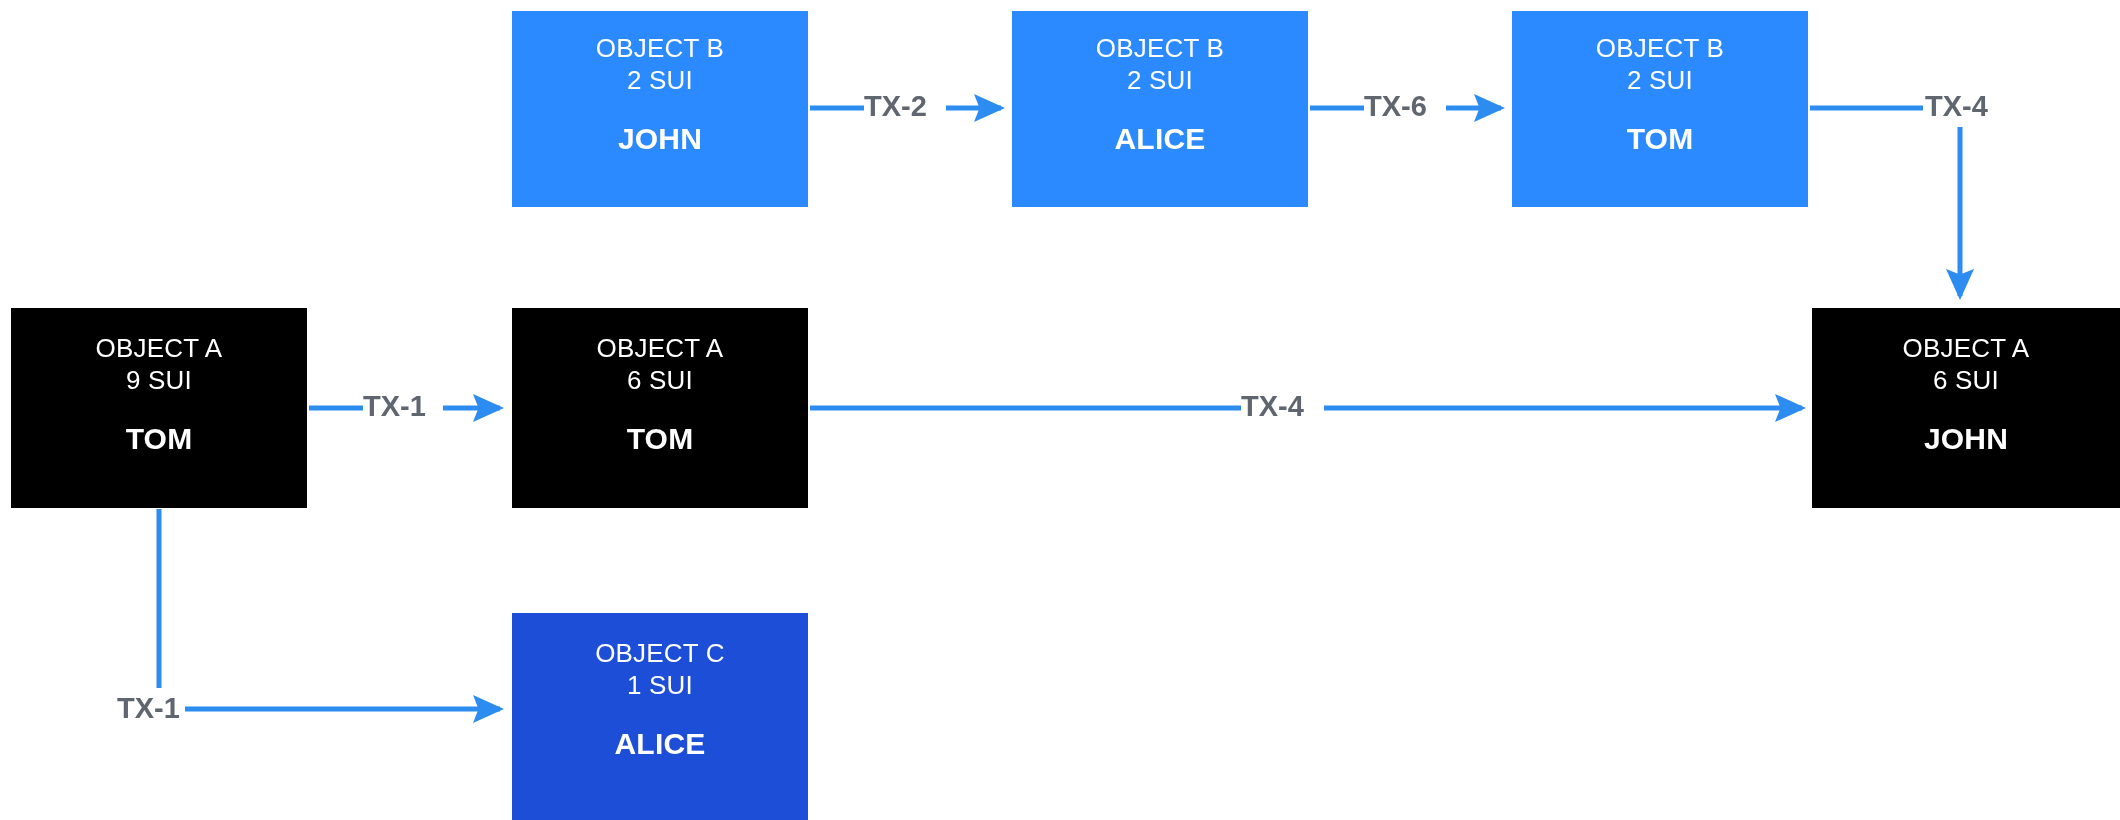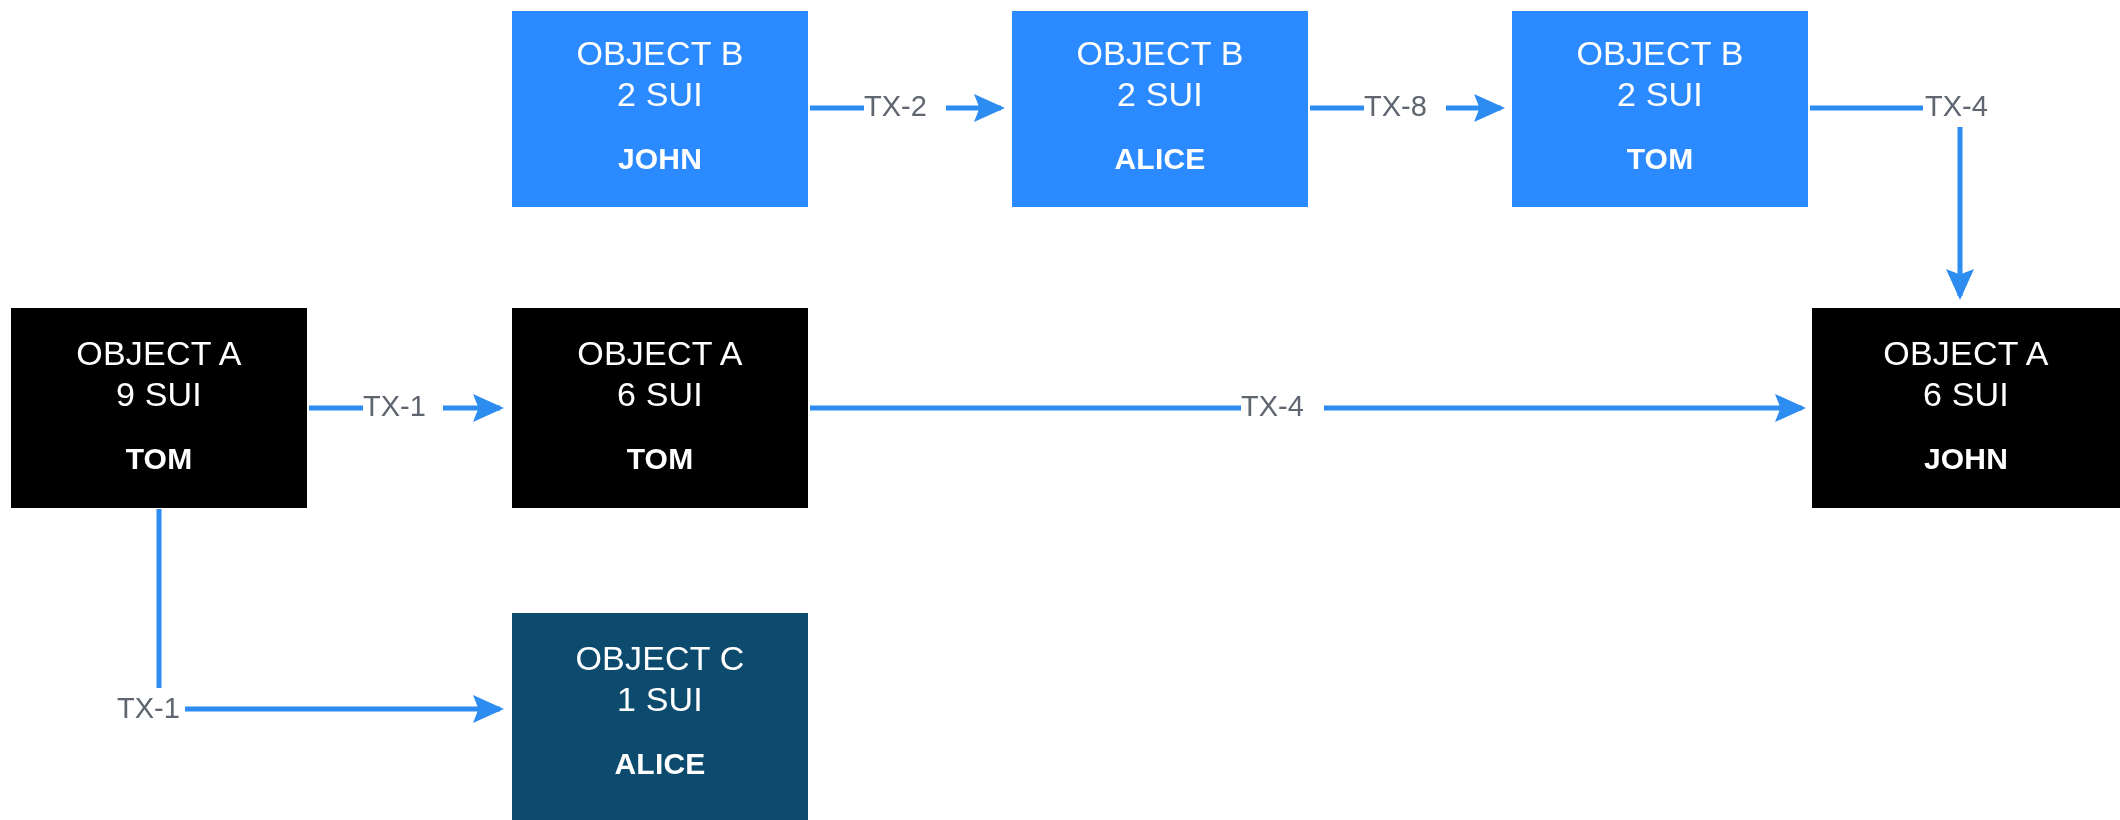--- a/index.html
+++ b/index.html
@@ -18,40 +18,41 @@
   .node {
     position: absolute;
     box-sizing: border-box;
     display: flex;
     flex-direction: column;
     align-items: center;
     color: #ffffff;
     text-align: center;
   }
   .node .title-block {
-    font-size: 34px;
+    font-size: 26px;
     line-height: 1.22;
     letter-spacing: 0.2px;
     white-space: pre-line;
     font-weight: 400;
   }
   .node .owner {
     font-size: 30px;
     line-height: 1.22;
     letter-spacing: 0.2px;
     font-weight: 700;
   }
   .edge-label {
     position: absolute;
     color: #5f6670;
     font-size: 29px;
     line-height: 1;
     letter-spacing: 0px;
     white-space: nowrap;
     font-family: "Liberation Sans", sans-serif;
+    font-weight: bold;
   }
   svg.wires {
     position: absolute;
     left: 0;
     top: 0;
     width: 2120px;
     height: 820px;
     overflow: visible;
     pointer-events: none;
   }
@@ -122,30 +123,30 @@
   <div class="node" style="left:512px;top:308px;width:296px;height:200px;background:#000000;">
     <div class="title-block" style="margin-top:25px;"><span>OBJECT A</span><br><span>6 SUI</span></div>
     <div class="owner" style="margin-top:25px;">TOM</div>
   </div>
 
   <div class="node" style="left:1812px;top:308px;width:308px;height:200px;background:#000000;">
     <div class="title-block" style="margin-top:25px;"><span>OBJECT A</span><br><span>6 SUI</span></div>
     <div class="owner" style="margin-top:25px;">JOHN</div>
   </div>
 
-  <div class="node" style="left:512px;top:613px;width:296px;height:207px;background:#0c4a6e;">
+  <div class="node" style="left:512px;top:613px;width:296px;height:207px;background:#1d4ed8;">
     <div class="title-block" style="margin-top:25px;"><span>OBJECT C</span><br><span>1 SUI</span></div>
     <div class="owner" style="margin-top:25px;">ALICE</div>
   </div>
 
   <div class="edge-label" style="left:363px;top:392px;">TX-1</div>
 
   <div class="edge-label" style="left:117px;top:694px;">TX-1</div>
 
   <div class="edge-label" style="left:864px;top:92px;">TX-2</div>
 
-  <div class="edge-label" style="left:1364px;top:92px;">TX-8</div>
+  <div class="edge-label" style="left:1364px;top:92px;">TX-6</div>
 
   <div class="edge-label" style="left:1925px;top:92px;">TX-4</div>
 
   <div class="edge-label" style="left:1241px;top:392px;">TX-4</div>
 
 </div>
 
 </body></html>

